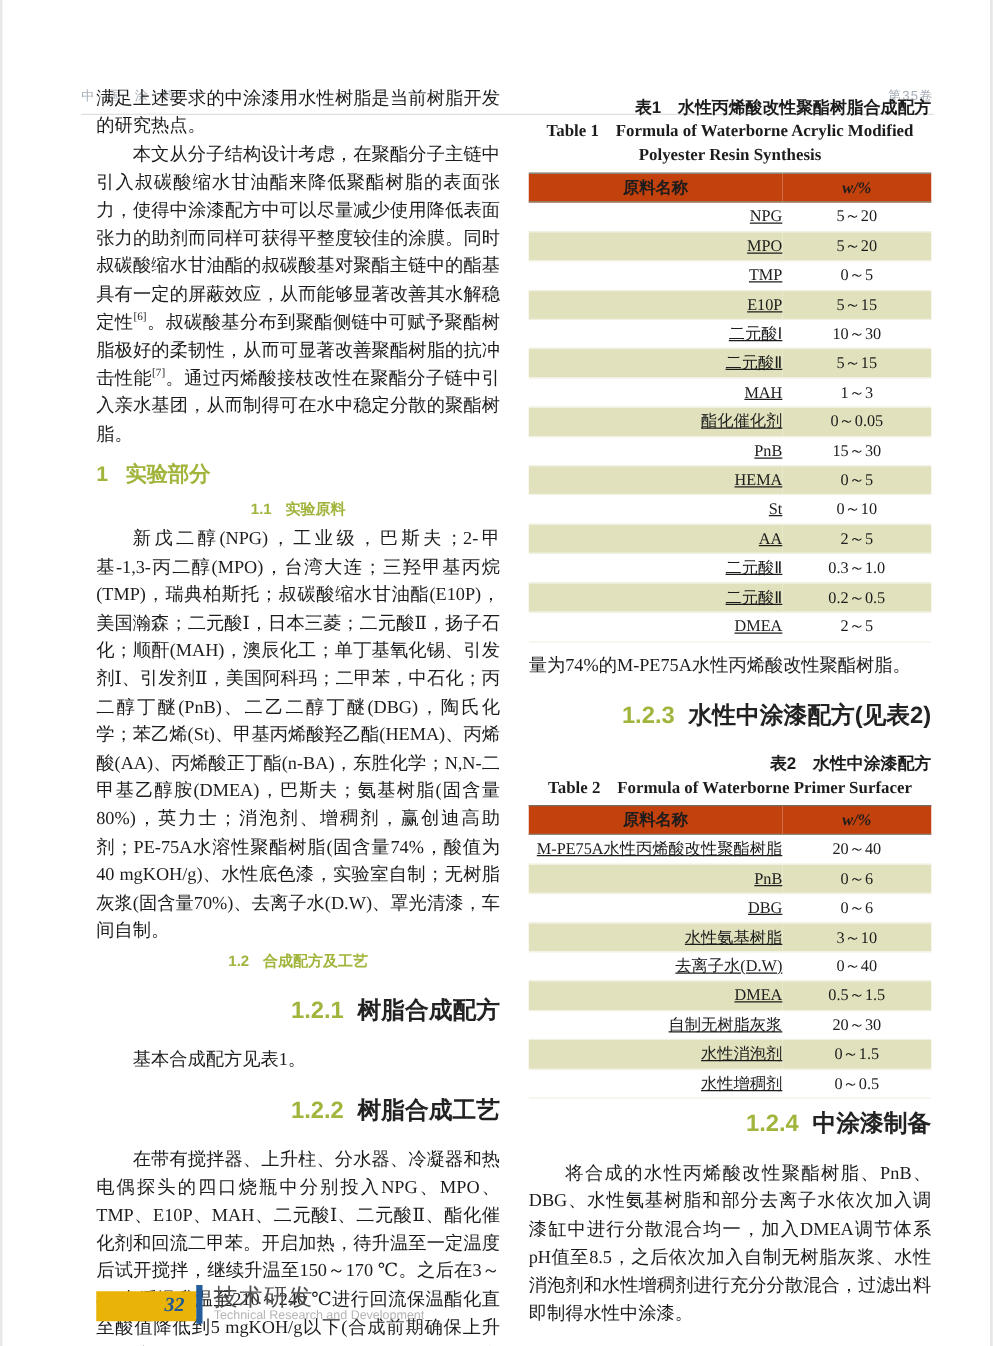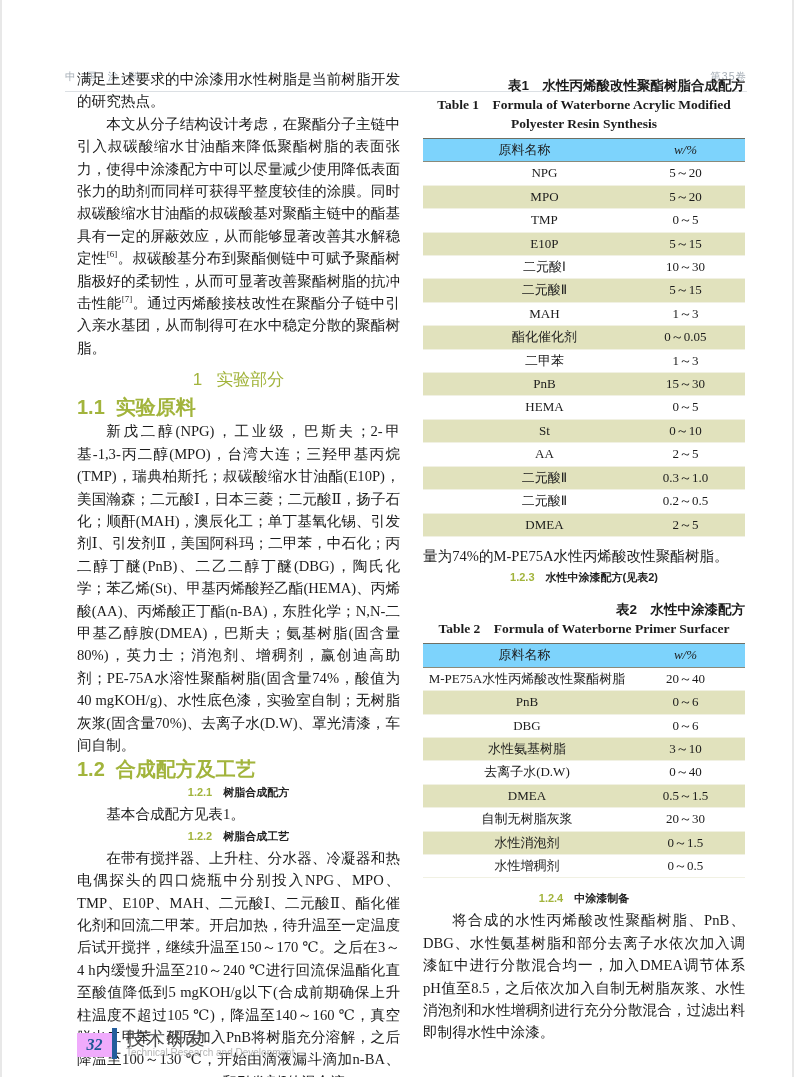--- a/index.html
+++ b/index.html
@@ -17,56 +17,56 @@
   .rh-left{letter-spacing:4px;}
   .rh-right{letter-spacing:1px;margin-top:40px;}
   
   .col{position:absolute;width:323px;font-size:14.6px;line-height:22.4px;text-align:justify;}
   .col-left{left:75px;top:68px;}
   .col-right{left:421px;top:76px;width:322px;}
   p{margin:0;text-indent:2em;}
   p.noindent{text-indent:0;}
   sup{font-size:9px;line-height:0;}
   
-  .sec-head{margin:10px 0 6px;font-size:17px;font-weight:normal;color:#a2b43c;
-    font-family:"Liberation Sans",sans-serif;text-indent:0;text-align:center;line-height:22px;}
+  .sec-head{margin:10px 0 6px;font-size:17px;font-weight:bold;color:#a2b43c;
+    font-family:"Liberation Sans",sans-serif;text-indent:0;text-align:left;line-height:22px;}
   .sec-head .sec-num{margin-right:14px;}
-  .sub-head{margin:3px 0 2px;font-size:20px;font-weight:bold;color:#a2b43c;
-    font-family:"Liberation Sans",sans-serif;text-indent:0;text-align:left;line-height:21px;}
+  .sub-head{margin:3px 0 2px;font-size:12px;font-weight:bold;color:#a2b43c;
+    font-family:"Liberation Sans",sans-serif;text-indent:0;text-align:center;line-height:21px;}
   .sub-head .sec-num{margin-right:11px;}
-  .subsub-head{margin:0 0;font-size:11px;font-weight:bold;color:#222222;
-    font-family:"Liberation Sans",sans-serif;text-indent:0;text-align:center;line-height:21px;}
+  .subsub-head{margin:18px 0;font-size:19px;font-weight:bold;color:#222222;
+    font-family:"Liberation Sans",sans-serif;text-indent:0;text-align:right;line-height:21px;}
   .subsub-head .sec-num{color:#a2b43c;font-weight:bold;margin-right:11px;}
   
   .tbl-caption{text-align:center;font-weight:bold;line-height:19px;margin:0 0 5px 0;text-indent:0;}
   .cap-zh{font-size:13.5px;font-family:"Liberation Sans",sans-serif;display:block;text-align:right;}
   .cap-en{font-size:13.5px;font-family:"Liberation Serif",serif;display:block;}
   
   table.paper-table{width:100%;border-collapse:collapse;font-size:13px;
     border-top:1.5px solid #6f6f63;border-bottom:1.5px solid #6f6f63;
     font-family:"Liberation Serif",serif;margin-bottom:2px;}
   table.paper-table thead th{
-    background:#7dd3fc;font-weight:normal;height:21px;border-bottom:1px solid #8a8a7a;
+    background:#c2410c;font-weight:bold;height:21px;border-bottom:1px solid #8a8a7a;
     font-family:"Liberation Sans",sans-serif;font-size:13px;text-align:center;padding:0;}
   table.paper-table thead th.value-col{font-family:"Liberation Serif",serif;font-style:italic;}
   table.paper-table tbody td{height:19.3px;padding:0;vertical-align:middle;}
   table.paper-table tbody tr{border-bottom:1px solid #f1f1e3;}
   table.paper-table tbody tr:nth-child(even){background:#e1e2bd;}
-  td.name-cell{text-align:center;}
+  td.name-cell{text-align:right;text-decoration:underline;}
   .t1 td.name-cell{padding-left:40px;}
   .t2 td.name-cell{padding-left:5px;}
   td.value-cell{text-align:center;width:37%;}
   
   .mt8{margin-top:8px;} .mt12{margin-top:12px;} .mt10{margin-top:10px;}
   
   .footer{position:absolute;left:75px;top:1028px;display:flex;align-items:flex-start;}
-  .pn-box{background:#f0abfc;width:35px;height:24px;margin-top:5px;
+  .pn-box{background:#eab308;width:35px;height:24px;margin-top:5px;
     display:flex;align-items:center;justify-content:center;
     font-style:italic;font-weight:bold;font-size:16px;color:#1d5795;
-    font-family:"Liberation Serif",serif;}
+    font-family:"Liberation Serif",serif;padding-left:45px;}
   .pn-bar{width:5px;height:31px;background:#245d9c;margin-right:9px;}
   .footer-labels{padding-top:3px;}
   .footer-zh{font-size:19px;color:#4e4e4e;letter-spacing:1px;
     font-family:"Liberation Sans",sans-serif;line-height:16px;}
   .footer-en{font-size:10px;color:#b5b5b5;font-family:"Liberation Sans",sans-serif;line-height:11px;}
 </style>
 </head>
 <body>
 
 <div class="page">
@@ -149,24 +149,20 @@
           </tr>
         <tr>
             <td class="name-cell">MAH</td>
             <td class="value-cell">1～3</td>
           </tr>
         <tr>
             <td class="name-cell">酯化催化剂</td>
             <td class="value-cell">0～0.05</td>
           </tr>
         <tr>
-            <td class="name-cell">二甲苯</td>
-            <td class="value-cell">1～3</td>
-          </tr>
-        <tr>
             <td class="name-cell">PnB</td>
             <td class="value-cell">15～30</td>
           </tr>
         <tr>
             <td class="name-cell">HEMA</td>
             <td class="value-cell">0～5</td>
           </tr>
         <tr>
             <td class="name-cell">St</td>
             <td class="value-cell">0～10</td>

